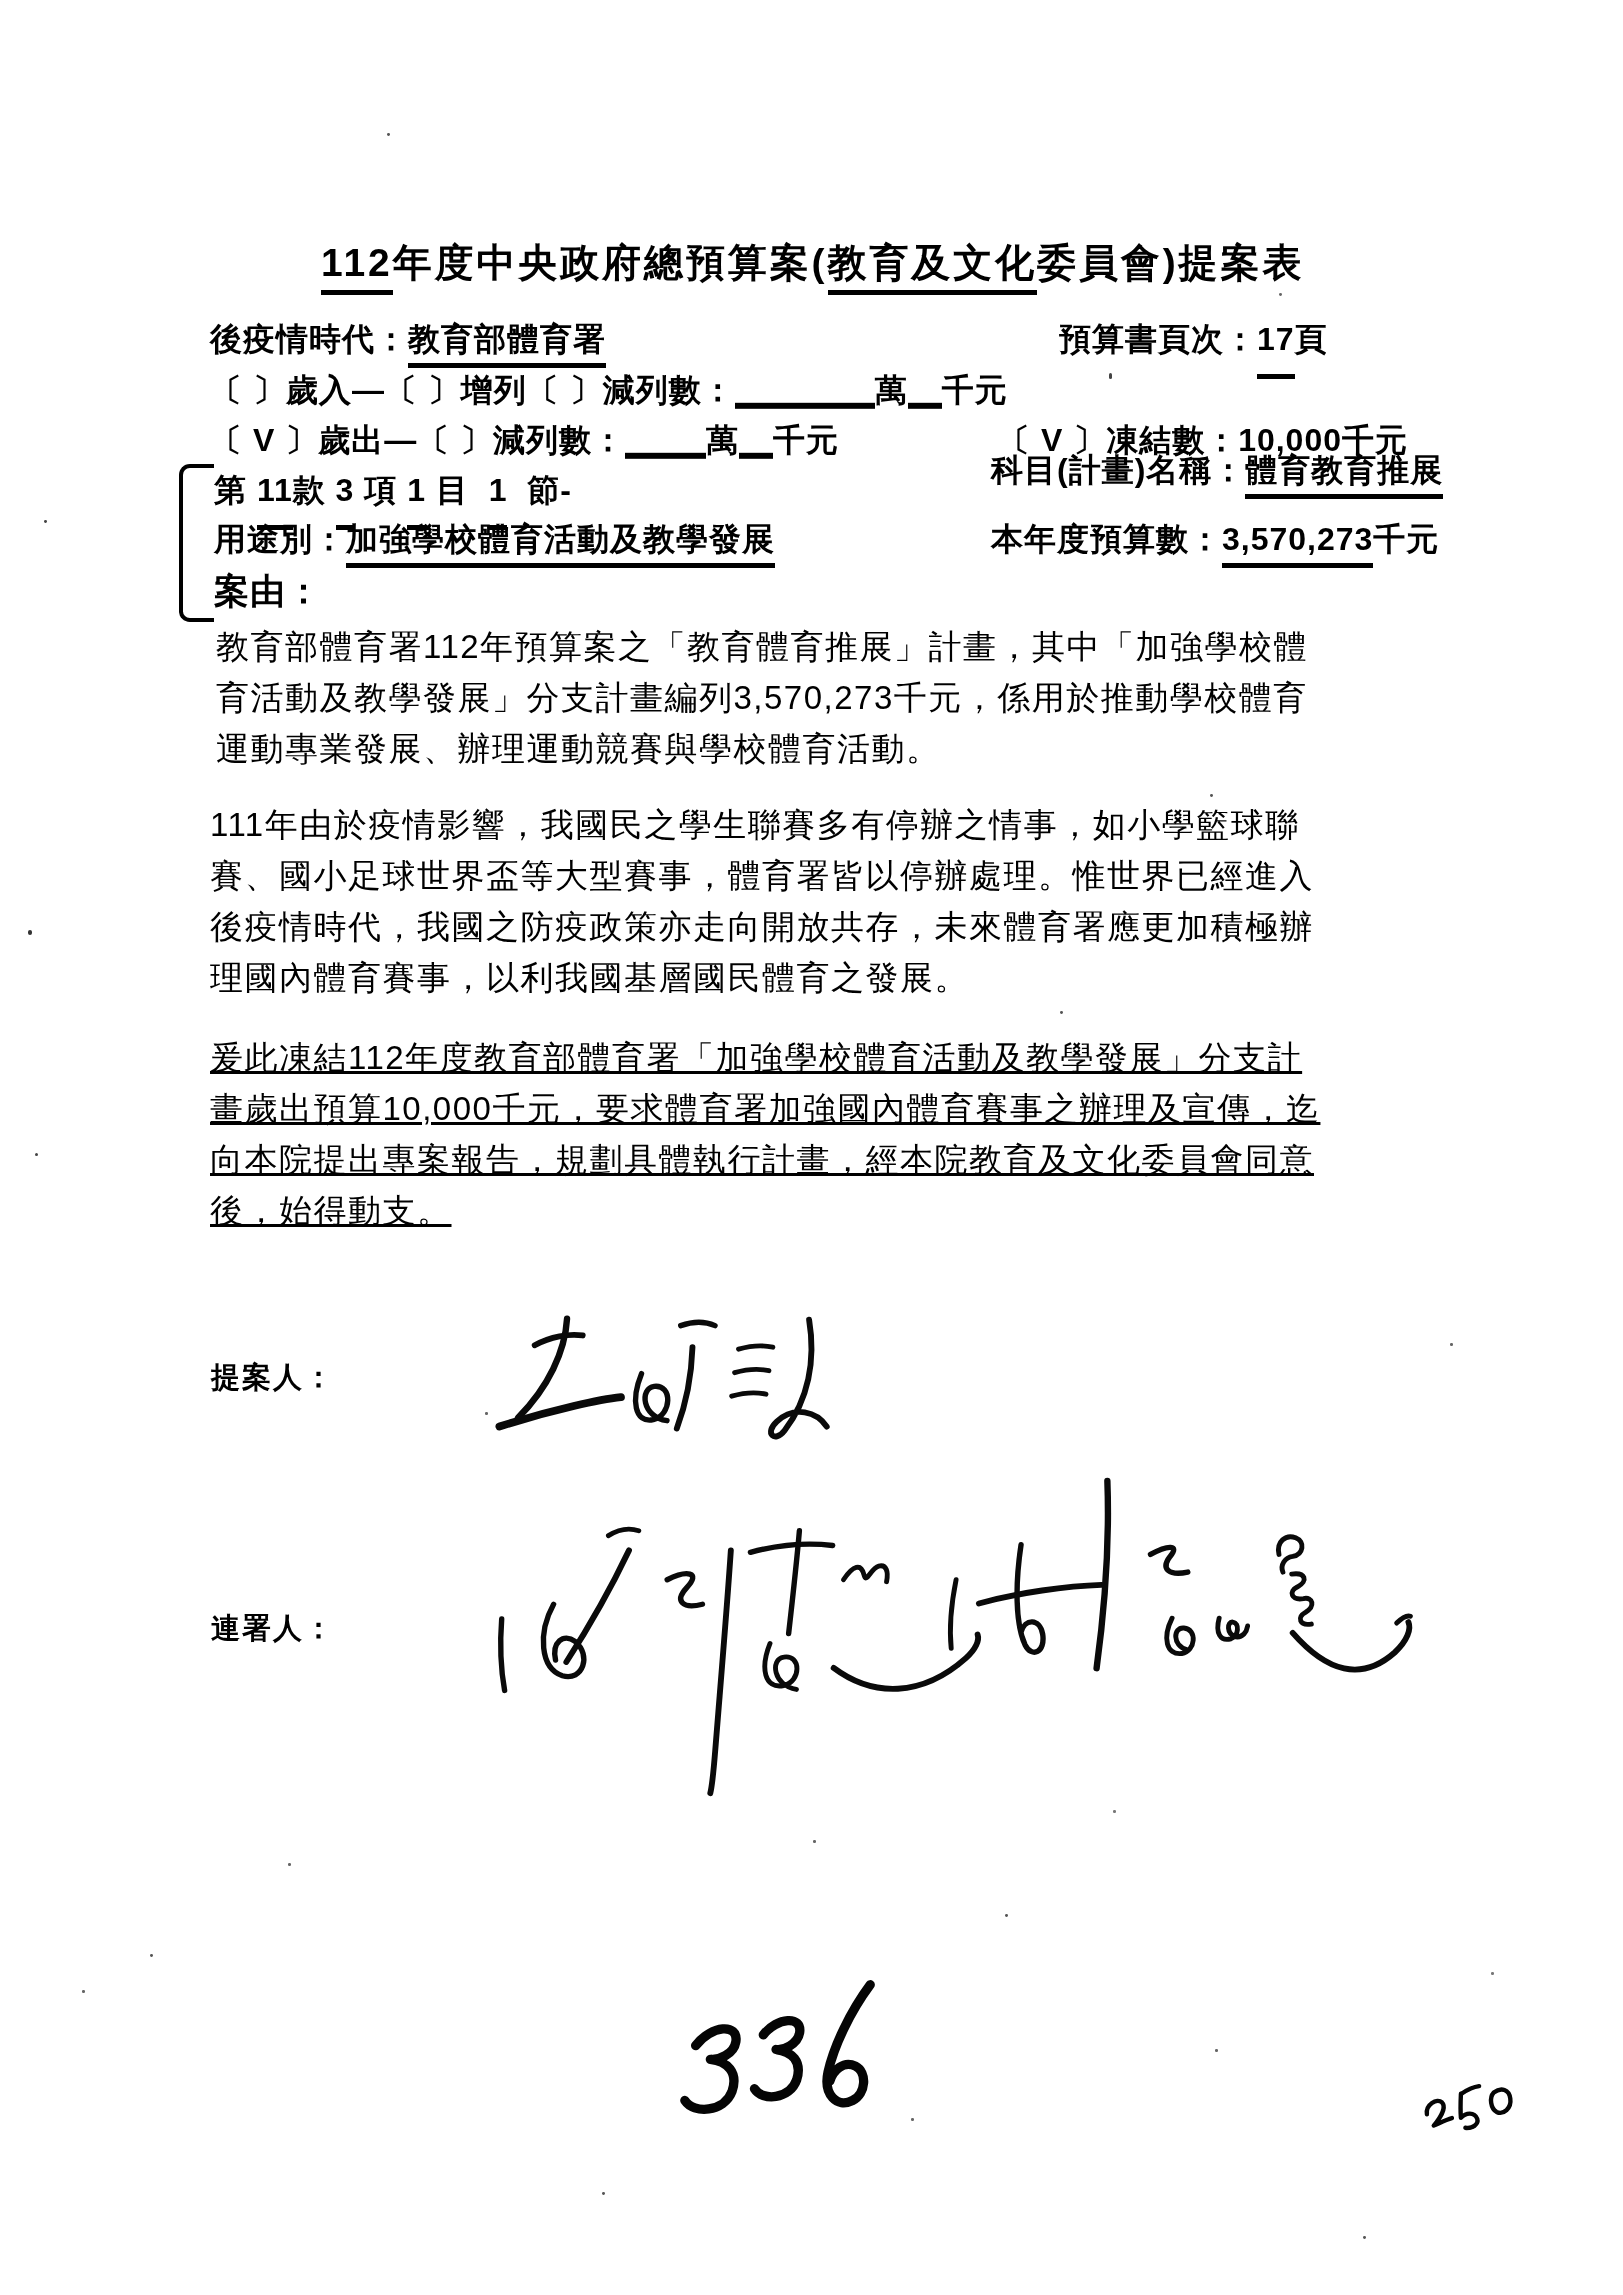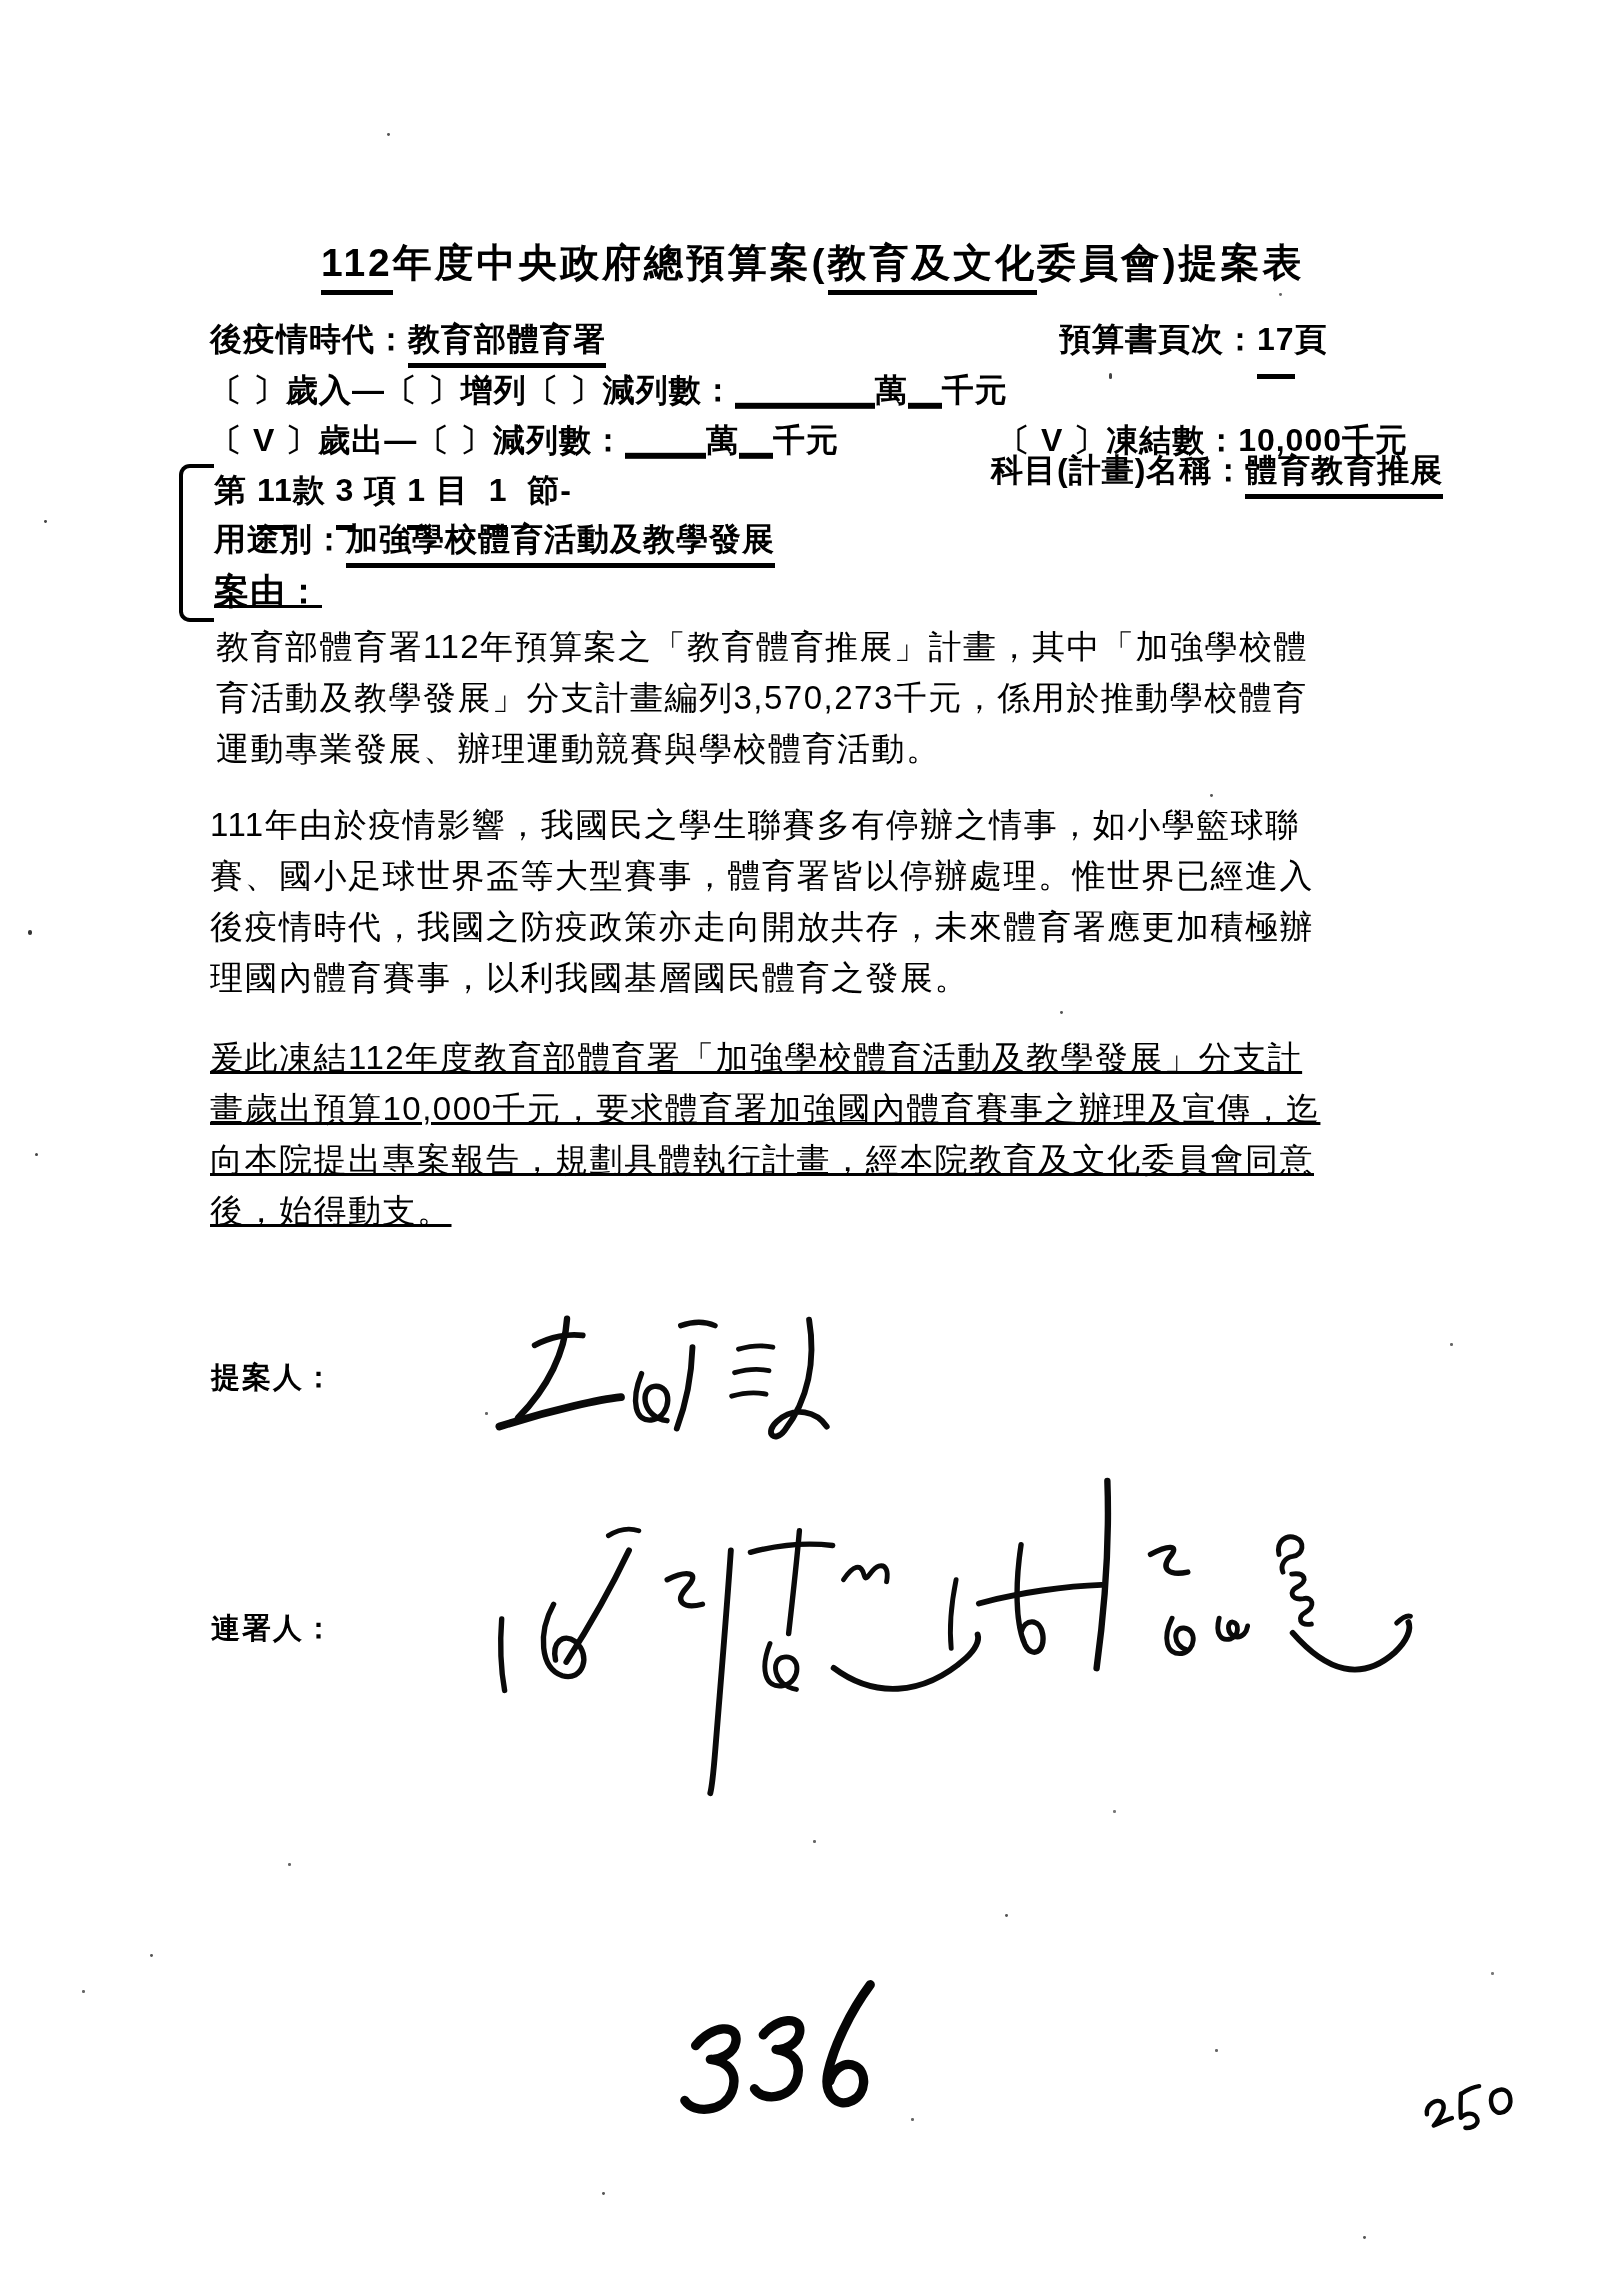--- a/index.html
+++ b/index.html
@@ -74,22 +74,25 @@
   <div class="abs formrow" style="left:214px;top:469px;">
     <span>第</span>&nbsp;<span class="u2">11</span><span>款</span>&nbsp;<span class="u2">3</span>&nbsp;<span>項</span>&nbsp;<span class="u2">1</span>&nbsp;<span>目</span>&nbsp;&nbsp;<span class="u2">1</span>&nbsp;&nbsp;<span>節-</span>
   </div>
   <div class="abs formrow" style="left:991px;top:449px;">
     <span>科目(計畫)名稱：</span><span class="u">體育教育推展</span>
   </div>
 
   <div class="abs formrow" style="left:214px;top:518px;">
     <span>用途別：</span><span class="u">加強學校體育活動及教學發展</span>
   </div>
+  <div class="abs formrow" style="left:991px;top:518px;">
+    <span>本年度預算數：</span><span class="u">3,570,273</span><span>千元</span>
+  </div>
 
-  <div class="abs formrow" style="left:214px;top:568px;font-size:35px;text-decoration:underline;">
+  <div class="abs formrow" style="left:214px;top:568px;font-size:35px;">
     <span>案由：</span>
   </div>
 
   <div class="abs para" style="left:216px;top:609px;margin-top:12px;">教育部體育署112年預算案之「教育體育推展」計畫，其中「加強學校體
 育活動及教學發展」分支計畫編列3,570,273千元，係用於推動學校體育
 運動專業發展、辦理運動競賽與學校體育活動。</div>
   <div class="abs para" style="left:210px;top:799px;">111年由於疫情影響，我國民之學生聯賽多有停辦之情事，如小學籃球聯
 賽、國小足球世界盃等大型賽事，體育署皆以停辦處理。惟世界已經進入
 後疫情時代，我國之防疫政策亦走向開放共存，未來體育署應更加積極辦
 理國內體育賽事，以利我國基層國民體育之發展。</div>

